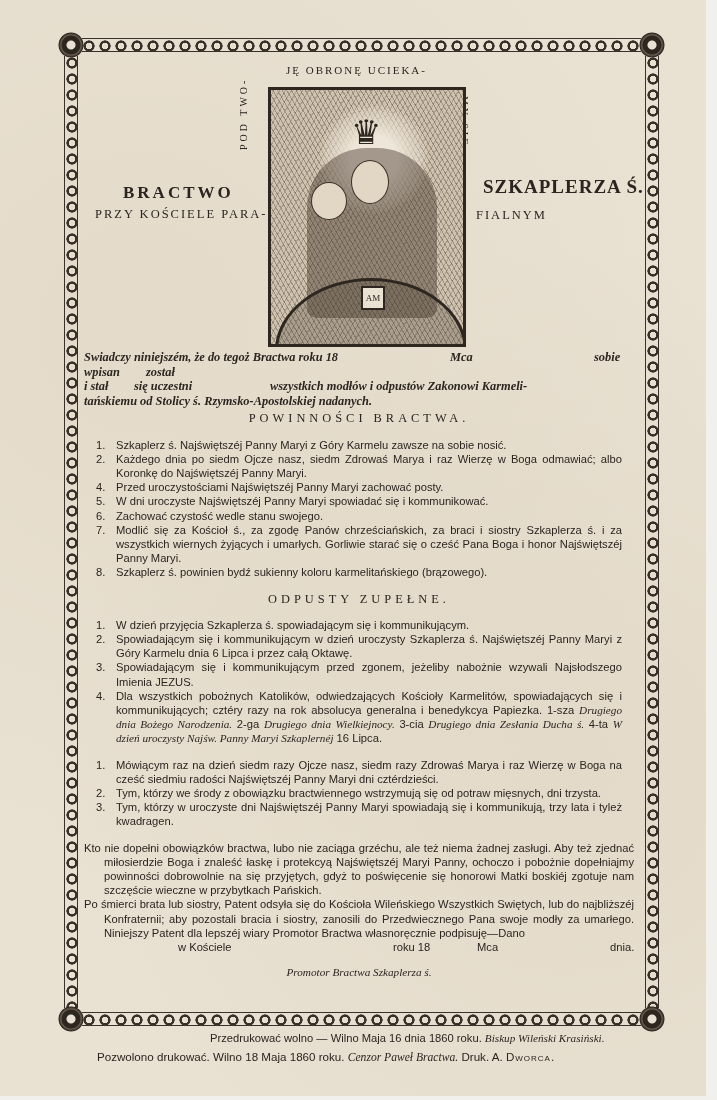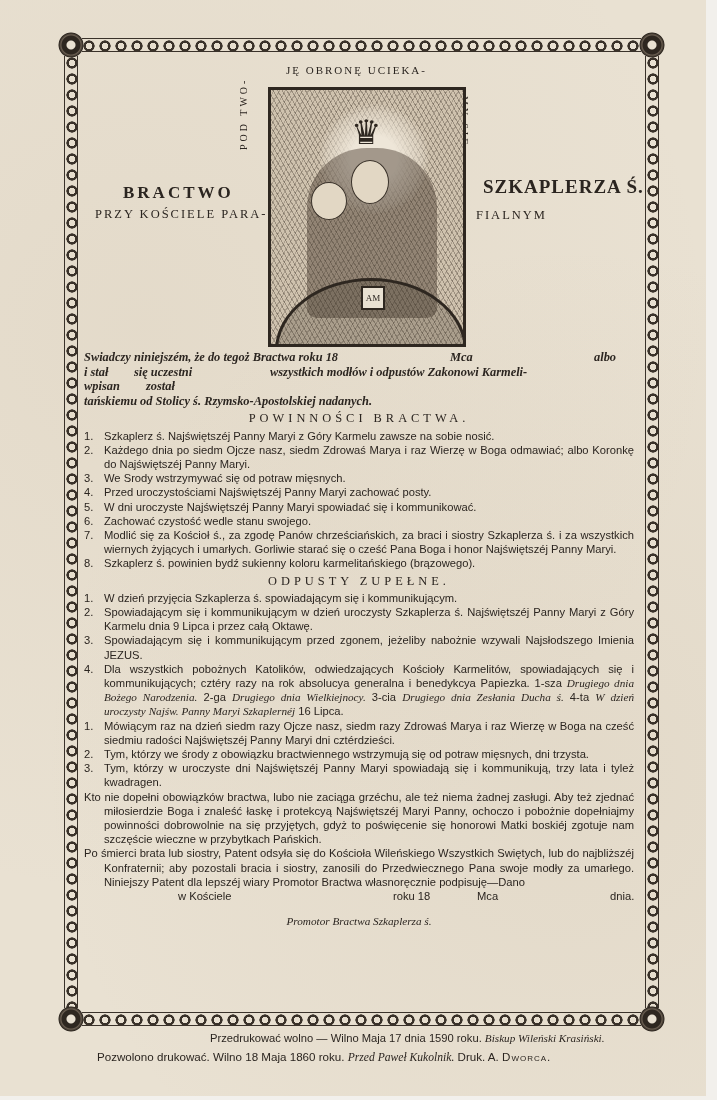--- a/index.html
+++ b/index.html
@@ -115,21 +115,21 @@
     position: absolute; left: 84px; top: 350px; width: 550px;
     font-family: "Liberation Serif", serif; font-size: 11.6px; line-height: 14.2px;
     color: #2b2520;
   }
   .cert { font-style: italic; font-weight: bold; font-size: 12.4px; line-height: 14.6px; }
   .cert .row { position: relative; height: 14.6px; white-space: nowrap; }
   .cert .row span { position: absolute; top: 0; }
   .heading {
     text-align: center; letter-spacing: 4px; font-size: 12.4px; margin: 3px 0 3px 0;
   }
-  ol.items { list-style: none; margin: 0; padding: 0; }
+  ol.items { list-style: none; margin: 12px; padding: 0; }
   ol.items li { padding-left: 20px; text-indent: -20px; text-align: justify; font-family: "Liberation Sans Narrow","Liberation Sans", sans-serif; font-size: 11.2px; }
   ol.items li .num { display: inline-block; width: 20px; text-indent: 0; }
   .para { text-indent: -20px; padding-left: 20px; text-align: justify; font-family: "Liberation Sans", sans-serif; font-size: 11.2px; }
   .it { font-style: italic; font-family: "Liberation Serif", serif; }
   .dated { position: relative; height: 15px; font-family: "Liberation Sans", sans-serif; font-size: 11.2px; }
   .dated span { position: absolute; top: 0; }
   .signature {
     text-align: center; font-style: italic; font-size: 11.2px; margin-top: 10px;
   }
   .footer1 {
@@ -174,52 +174,51 @@
 <div class="title-left">BRACTWO</div>
 <div class="subtitle-left">PRZY KOŚCIELE PARA-</div>
 <div class="title-right">SZKAPLERZA Ś.</div>
 <div class="subtitle-right">FIALNYM</div>
 
 <div class="body">
   <div class="cert">
     <div class="row">
       <span style="left:0">Swiadczy niniejszém, że do tegoż Bractwa roku 18</span>
       <span style="left:366px">Mca</span>
-      <span style="left:510px">albo</span>
+      <span style="left:510px">sobie</span>
+    </div>
+    <div class="row">
+      <span style="left:0">wpisan</span>
+      <span style="left:62px">został</span>
     </div>
     <div class="row">
       <span style="left:0">i stał</span>
       <span style="left:50px">się uczestni</span>
       <span style="left:186px">wszystkich modłów i odpustów Zakonowi Karmeli-</span>
-    </div>
-    <div class="row">
-      <span style="left:0">wpisan</span>
-      <span style="left:62px">został</span>
     </div>
     <div class="row">
       <span style="left:0">tańskiemu od Stolicy ś. Rzymsko-Apostolskiej nadanych.</span>
     </div>
   </div>
 
   <div class="heading">POWINNOŚCI BRACTWA.</div>
   <ol class="items">
     <li><span class="num">1.</span><span>Szkaplerz ś. Najświętszéj Panny Maryi z Góry Karmelu zawsze na sobie nosić.</span></li>
     <li><span class="num">2.</span><span>Każdego dnia po siedm Ojcze nasz, siedm Zdrowaś Marya i raz Wierzę w Boga odmawiać; albo Koronkę do Najświętszéj Panny Maryi.</span></li>
-    <li><span class="num">3.</span><span>We Srody wstrzymywać się od potraw mięsnych.</span></li>
     <li><span class="num">4.</span><span>Przed uroczystościami Najświętszéj Panny Maryi zachować posty.</span></li>
     <li><span class="num">5.</span><span>W dni uroczyste Najświętszéj Panny Maryi spowiadać się i kommunikować.</span></li>
     <li><span class="num">6.</span><span>Zachować czystość wedle stanu swojego.</span></li>
     <li><span class="num">7.</span><span>Modlić się za Kościoł ś., za zgodę Panów chrześciańskich, za braci i siostry Szkaplerza ś. i za wszystkich wiernych żyjących i umarłych. Gorliwie starać się o cześć Pana Boga i honor Najświętszéj Panny Maryi.</span></li>
     <li><span class="num">8.</span><span>Szkaplerz ś. powinien bydź sukienny koloru karmelitańskiego (brązowego).</span></li>
   </ol>
 
   <div class="heading">ODPUSTY ZUPEŁNE.</div>
   <ol class="items">
     <li><span class="num">1.</span><span>W dzień przyjęcia Szkaplerza ś. spowiadającym się i kommunikującym.</span></li>
-    <li><span class="num">2.</span><span>Spowiadającym się i kommunikującym w dzień uroczysty Szkaplerza ś. Najświętszéj Panny Maryi z Góry Karmelu dnia 9 Lipca i przez całą Oktawę.</span></li>
+    <li><span class="num">2.</span><span>Spowiadającym się i kommunikującym w dzień uroczysty Szkaplerza ś. Najświętszéj Panny Maryi z Góry Karmelu dnia 6 Lipca i przez całą Oktawę.</span></li>
     <li><span class="num">3.</span><span>Spowiadającym się i kommunikującym przed zgonem, jeżeliby nabożnie wzywali Najsłodszego Imienia JEZUS.</span></li>
     <li><span class="num">4.</span><span>Dla wszystkich pobożnych Katolików, odwiedzających Kościoły Karmelitów, spowiadających się i kommunikujących; cztéry razy na rok absolucya generalna i benedykcya Papiezka. 1-sza </span><span class="it">Drugiego dnia Bożego Narodzenia.</span><span> 2-ga </span><span class="it">Drugiego dnia Wielkiejnocy.</span><span> 3-cia </span><span class="it">Drugiego dnia Zesłania Ducha ś.</span><span> 4-ta </span><span class="it">W dzień uroczysty Najśw. Panny Maryi Szkaplernéj</span><span> 16 Lipca.</span></li>
   </ol>
 
   <ol class="items">
     <li><span class="num">1.</span><span>Mówiącym raz na dzień siedm razy Ojcze nasz, siedm razy Zdrowaś Marya i raz Wierzę w Boga na cześć siedmiu radości Najświętszéj Panny Maryi dni cztérdzieści.</span></li>
     <li><span class="num">2.</span><span>Tym, którzy we środy z obowiązku bractwiennego wstrzymują się od potraw mięsnych, dni trzysta.</span></li>
     <li><span class="num">3.</span><span>Tym, którzy w uroczyste dni Najświętszéj Panny Maryi spowiadają się i kommunikują, trzy lata i tyleż kwadragen.</span></li>
   </ol>
 
@@ -228,21 +227,21 @@
   <div class="dated">
     <span style="left:94px">w Kościele</span>
     <span style="left:309px">roku 18</span>
     <span style="left:393px">Mca</span>
     <span style="left:526px">dnia.</span>
   </div>
   <div class="signature">Promotor Bractwa Szkaplerza ś.</div>
 </div>
 
 <div class="footer1">
-  <span>Przedrukować wolno — Wilno Maja 17 dnia 1590 roku.</span>
+  <span>Przedrukować wolno — Wilno Maja 16 dnia 1860 roku.</span>
   <span class="it">Biskup Wileński Krasiński.</span>
 </div>
 <div class="footer2">
   <span>Pozwolono drukować. Wilno 18 Maja 1860 roku.</span>
-  <span class="it">Przed Paweł Kukolnik.</span>
+  <span class="it">Cenzor Paweł Bractwa.</span>
   <span>Druk. A.</span>
   <span class="smallcaps">Dworca.</span>
 </div>
 
 </body></html>

